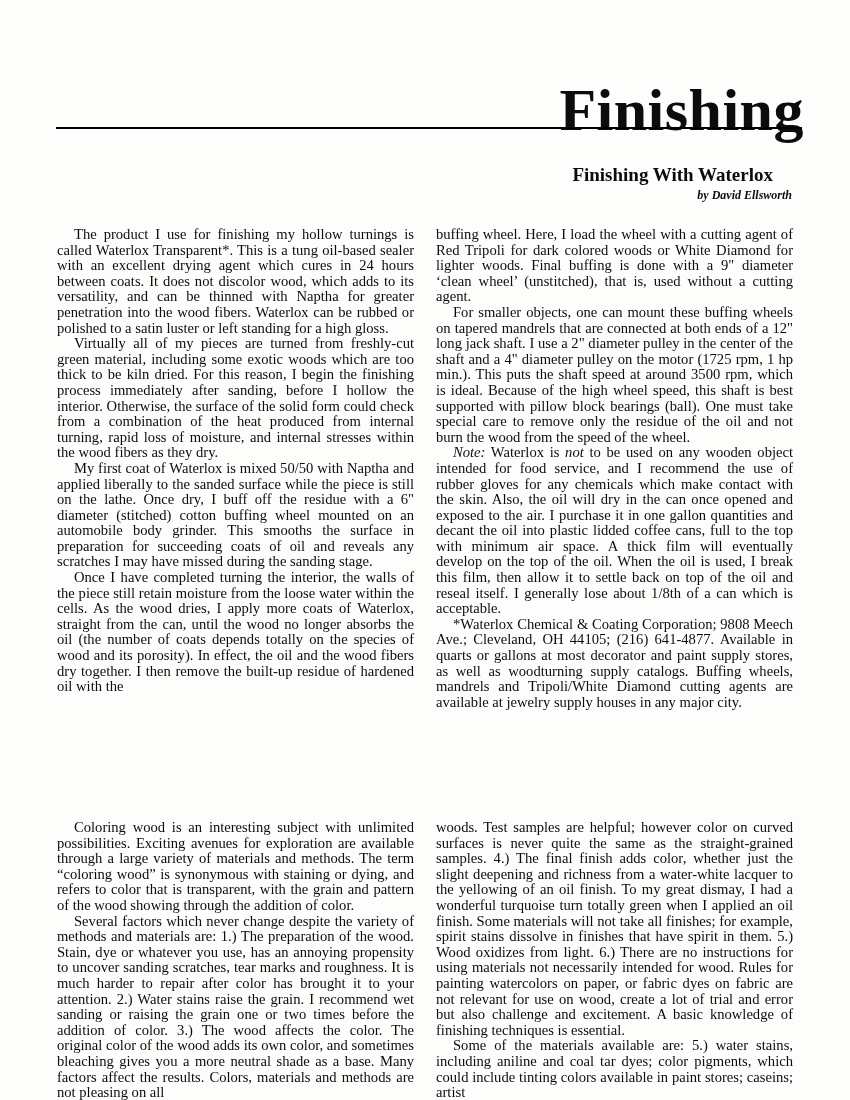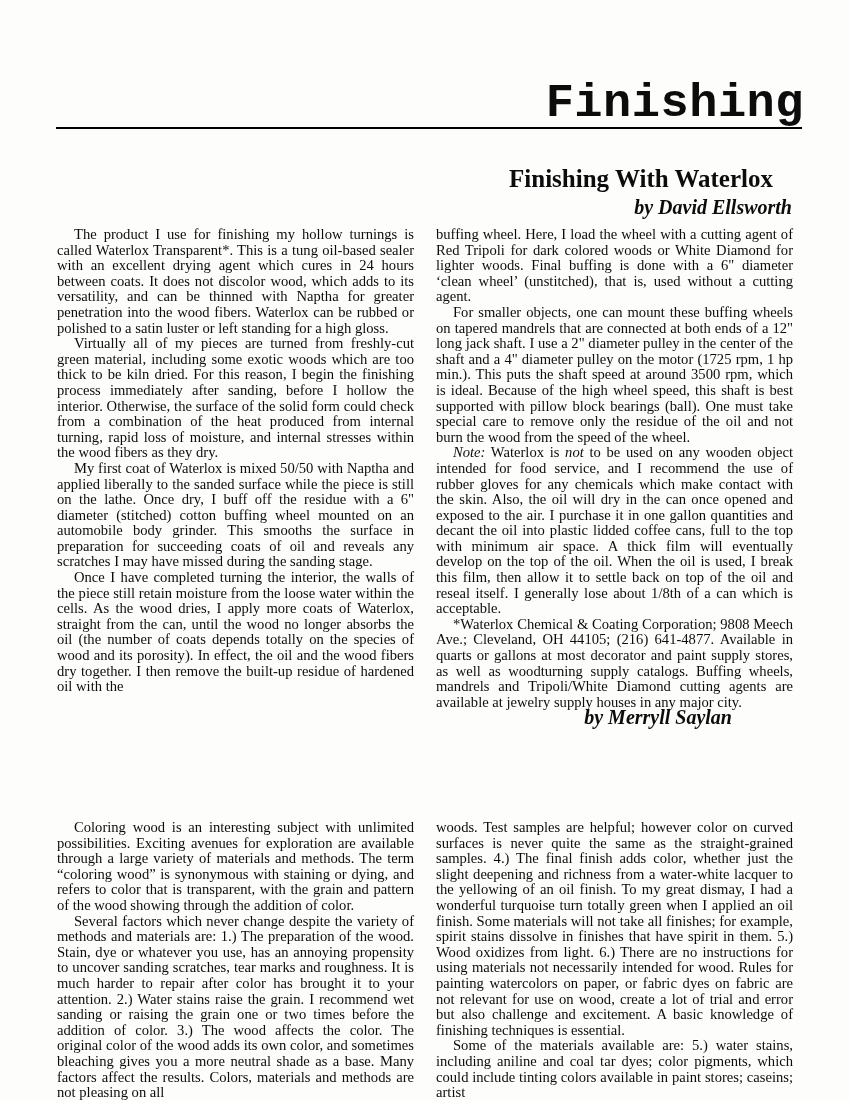--- a/index.html
+++ b/index.html
@@ -4,32 +4,32 @@
 <style>
   html,body { margin:0; padding:0; background:#e8e8e8; }
   .page {
     position:relative; width:850px; height:1100px; margin:0 auto;
     background:#fdfdfc; color:#0c0c0c; overflow:hidden;
     font-family:"Liberation Serif", serif;
   }
   
   .masthead-title {
     position:absolute; top:80px; right:46px; margin:0;
-    font-size:47px; font-weight:700; line-height:1.0; letter-spacing:0.5px;font-family:Liberation Mono, monospace;
+    font-size:60px; font-weight:700; line-height:1.0; letter-spacing:0.5px;
   }
   .masthead-rule {
     position:absolute; top:127px; left:56px; width:746px; height:2px;
     background:#000;
   }
   
   .article-head { position:absolute; left:57px; width:737px; text-align:right; }
   #a1-head { top:165px; }
   #a2-head { top:703px; }
-  .article-title { margin:0; font-size:25px; font-weight:700; line-height:1.1; padding-right:21px; }
-  .byline { margin:3px 0 0 0; font-size:20px; font-style:italic; font-weight:600; line-height:1.1; }
+  .article-title { margin:0; font-size:19px; font-weight:700; line-height:1.1; padding-right:21px; }
+  .byline { margin:3px 0 0 0; font-size:12px; font-style:italic; font-weight:600; line-height:1.1; }
   #a1-head .byline { padding-right:2px; }
   #a2-head .byline { padding-right:62px; }
   
   .cols { position:absolute; left:57px; width:737px; display:flex; gap:22px; }
   #a1-cols { top:227px; }
   #a2-cols { top:820px; }
   .col { width:357px; }
   .para {
     margin:0; font-size:14.6px; line-height:15.6px;
     text-align:justify; text-justify:inter-word; hyphens:auto;
@@ -60,29 +60,28 @@
   </div>
 
   <div class="cols" id="a1-cols">
     <div class="col">
         <p class="para indent">The product I use for finishing my hollow turnings is called Waterlox Transparent*. This is a tung oil-based sealer with an excellent drying agent which cures in 24 hours between coats. It does not discolor wood, which adds to its versatility, and can be thinned with Naptha for greater penetration into the wood fibers. Waterlox can be rubbed or polished to a satin luster or left standing for a high gloss.</p>
         <p class="para indent">Virtually all of my pieces are turned from freshly-cut green material, including some exotic woods which are too thick to be kiln dried. For this reason, I begin the finishing process immediately after sanding, before I hollow the interior. Otherwise, the surface of the solid form could check from a combination of the heat produced from internal turning, rapid loss of moisture, and internal stresses within the wood fibers as they dry.</p>
         <p class="para indent">My first coat of Waterlox is mixed 50/50 with Naptha and applied liberally to the sanded surface while the piece is still on the lathe. Once dry, I buff off the residue with a 6" diameter (stitched) cotton buffing wheel mounted on an automobile body grinder. This smooths the surface in preparation for succeeding coats of oil and reveals any scratches I may have missed during the sanding stage.</p>
         <p class="para indent">Once I have completed turning the interior, the walls of the piece still retain moisture from the loose water within the cells. As the wood dries, I apply more coats of Waterlox, straight from the can, until the wood no longer absorbs the oil (the number of coats depends totally on the species of wood and its porosity). In effect, the oil and the wood fibers dry together. I then remove the built-up residue of hardened oil with the</p>
       </div>
     <div class="col">
-        <p class="para">buffing wheel. Here, I load the wheel with a cutting agent of Red Tripoli for dark colored woods or White Diamond for lighter woods. Final buffing is done with a 6" diameter ‘clean wheel’ (unstitched), that is, used without a cutting agent.</p>
+        <p class="para">buffing wheel. Here, I load the wheel with a cutting agent of Red Tripoli for dark colored woods or White Diamond for lighter woods. Final buffing is done with a 9" diameter ‘clean wheel’ (unstitched), that is, used without a cutting agent.</p>
         <p class="para indent">For smaller objects, one can mount these buffing wheels on tapered mandrels that are connected at both ends of a 12" long jack shaft. I use a 2" diameter pulley in the center of the shaft and a 4" diameter pulley on the motor (1725 rpm, 1 hp min.). This puts the shaft speed at around 3500 rpm, which is ideal. Because of the high wheel speed, this shaft is best supported with pillow block bearings (ball). One must take special care to remove only the residue of the oil and not burn the wood from the speed of the wheel.</p>
         <p class="para indent"><em>Note:</em> Waterlox is <em>not</em> to be used on any wooden object intended for food service, and I recommend the use of rubber gloves for any chemicals which make contact with the skin. Also, the oil will dry in the can once opened and exposed to the air. I purchase it in one gallon quantities and decant the oil into plastic lidded coffee cans, full to the top with minimum air space. A thick film will eventually develop on the top of the oil. When the oil is used, I break this film, then allow it to settle back on top of the oil and reseal itself. I generally lose about 1/8th of a can which is acceptable.</p>
         <p class="para indent">*Waterlox Chemical &amp; Coating Corporation; 9808 Meech Ave.; Cleveland, OH 44105; (216) 641-4877. Available in quarts or gallons at most decorator and paint supply stores, as well as woodturning supply catalogs. Buffing wheels, mandrels and Tripoli/White Diamond cutting agents are available at jewelry supply houses in any major city.</p>
       </div>
   </div>
 
   <div class="article-head" id="a2-head">
-    <p class="byline">by Merryll Saylan</p>
   </div>
 
   <div class="cols" id="a2-cols">
     <div class="col">
         <p class="para indent">Coloring wood is an interesting subject with unlimited possibilities. Exciting avenues for exploration are available through a large variety of materials and methods. The term “coloring wood” is synonymous with staining or dying, and refers to color that is transparent, with the grain and pattern of the wood showing through the addition of color.</p>
         <p class="para indent">Several factors which never change despite the variety of methods and materials are: 1.) The preparation of the wood. Stain, dye or whatever you use, has an annoying propensity to uncover sanding scratches, tear marks and roughness. It is much harder to repair after color has brought it to your attention. 2.) Water stains raise the grain. I recommend wet sanding or raising the grain one or two times before the addition of color. 3.) The wood affects the color. The original color of the wood adds its own color, and sometimes bleaching gives you a more neutral shade as a base. Many factors affect the results. Colors, materials and methods are not pleasing on all</p>
       </div>
     <div class="col">
       <div>
           <p class="para">woods. Test samples are helpful; however color on curved surfaces is never quite the same as the straight-grained samples. 4.) The final finish adds color, whether just the slight deepening and richness from a water-white lacquer to the yellowing of an oil finish. To my great dismay, I had a wonderful turquoise turn totally green when I applied an oil finish. Some materials will not take all finishes; for example, spirit stains dissolve in finishes that have spirit in them. 5.) Wood oxidizes from light. 6.) There are no instructions for using materials not necessarily intended for wood. Rules for painting watercolors on paper, or fabric dyes on fabric are not relevant for use on wood, create a lot of trial and error but also challenge and excitement. A basic knowledge of finishing techniques is essential.</p>

